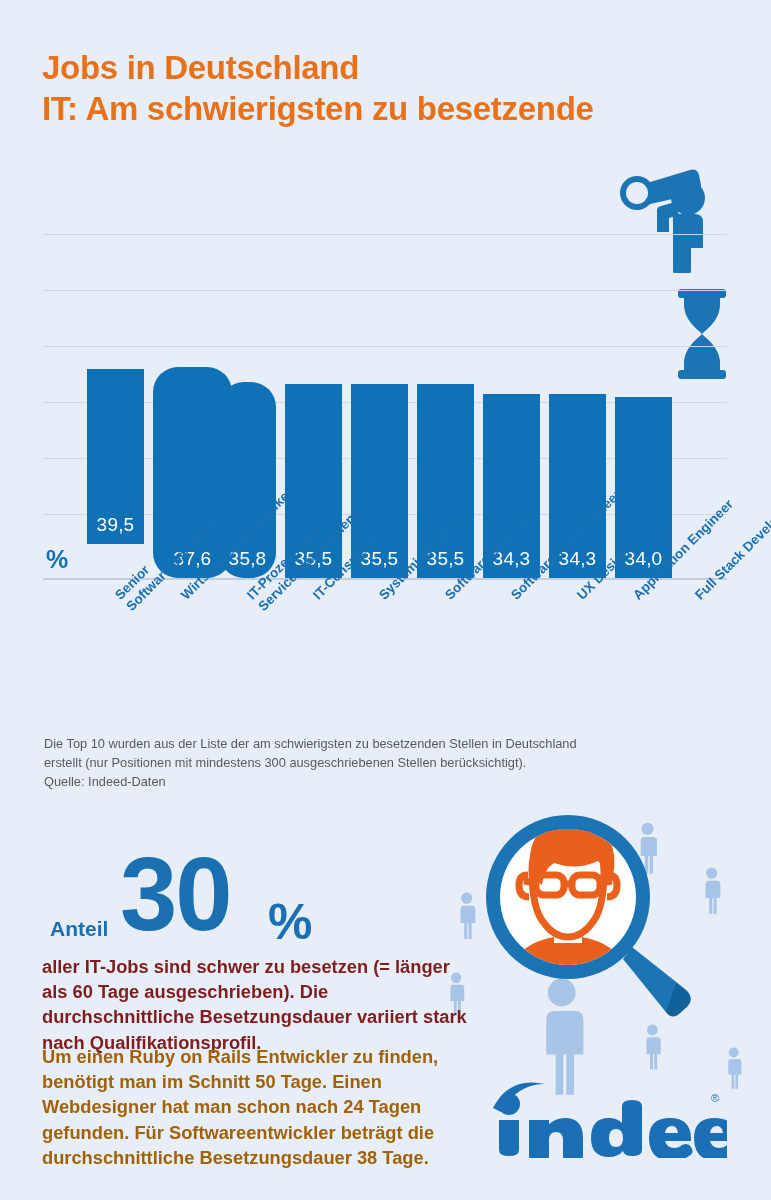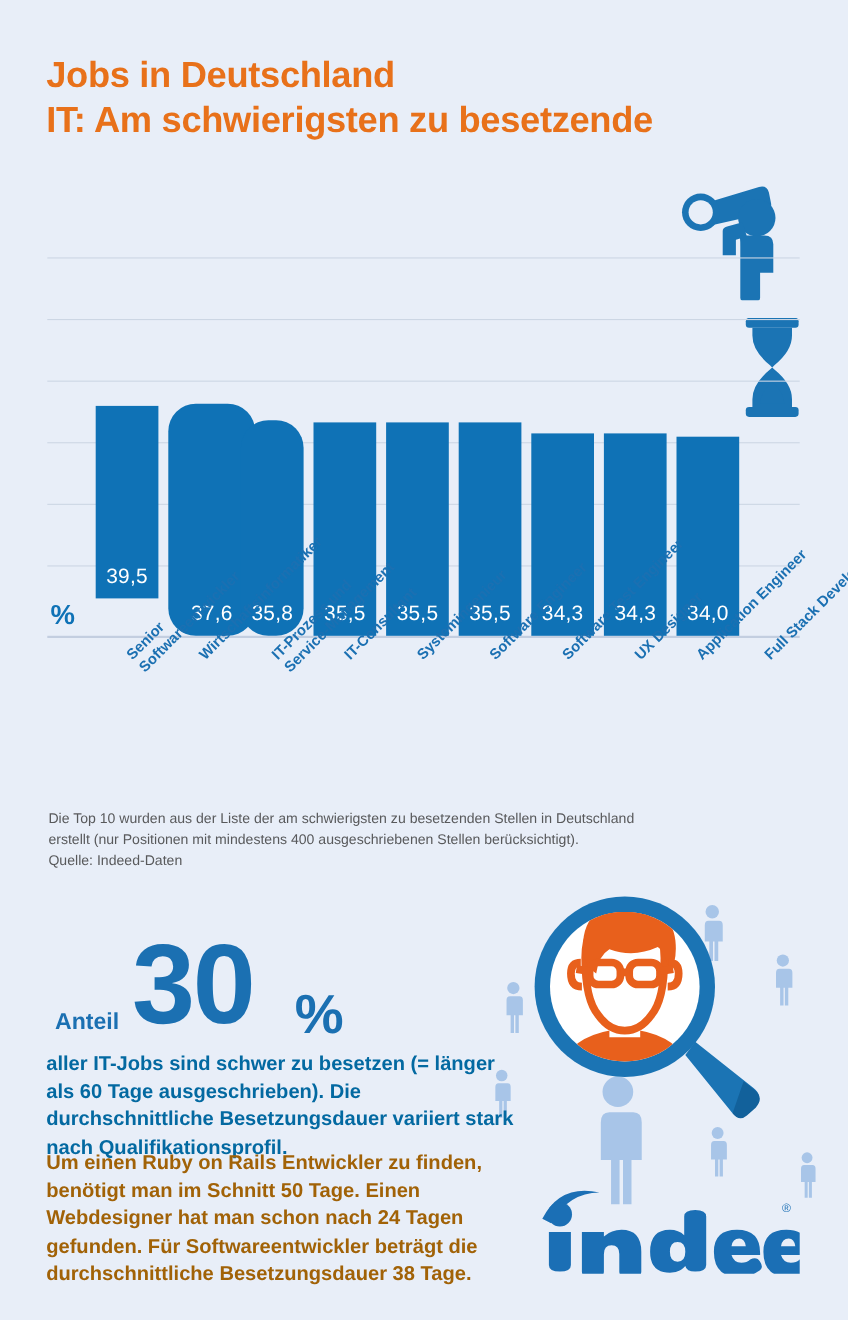--- a/index.html
+++ b/index.html
@@ -69,21 +69,21 @@
     position:absolute;left:78px;top:-12px;
     color:#1b70b2;font-size:103px;font-weight:bold;line-height:1;
     letter-spacing:-2px;
   }
   .stat-percent{
     position:absolute;left:226px;top:42px;
     color:#1b70b2;font-size:50px;font-weight:bold;line-height:1;
   }
   .body-blue{
     position:absolute;left:42px;top:954px;width:430px;
-    color:#0369a1;font-size:18.3px;font-weight:bold;line-height:1.38;
+    color:#7f1d1d;font-size:18.3px;font-weight:bold;line-height:1.38;
   }
   .body-orange{
     position:absolute;left:42px;top:1044px;width:440px;
     color:#a16207;font-size:18.3px;font-weight:bold;line-height:1.38;
   }
 
   
   .icon-abs{position:absolute;}
   .logo{position:absolute;left:487px;top:1078px;}
 </style>
@@ -198,21 +198,21 @@
     <div class="cat-label" style="left:630px;top:592px;">
       <span>Application Engineer</span>
     </div>
     <div class="cat-label" style="left:692px;top:592px;">
       <span>Full Stack Developer</span>
     </div>
   </div>
 
   <div class="footnote">
     <div>Die Top 10 wurden aus der Liste der am schwierigsten zu besetzenden Stellen in Deutschland</div>
-    <div>erstellt (nur Positionen mit mindestens 400 ausgeschriebenen Stellen berücksichtigt).</div>
+    <div>erstellt (nur Positionen mit mindestens 300 ausgeschriebenen Stellen berücksichtigt).</div>
     <div>Quelle: Indeed-Daten</div>
   </div>
 
   <svg class="icon-abs" style="left:448px;top:812px;" width="323" height="320" viewBox="0 0 323 320">
     <g fill="#a8c5e8">
 
       <g transform="translate(10,80) scale(0.62)">
         <circle cx="14" cy="10" r="9"></circle>
           <path d="M5 22 h18 q5 0 5 6 v22 h-6 v26 h-5 v-26 h-2 v26 h-5 v-26 h-6 v-22 q0-6 5-6 z"></path>
       </g>

